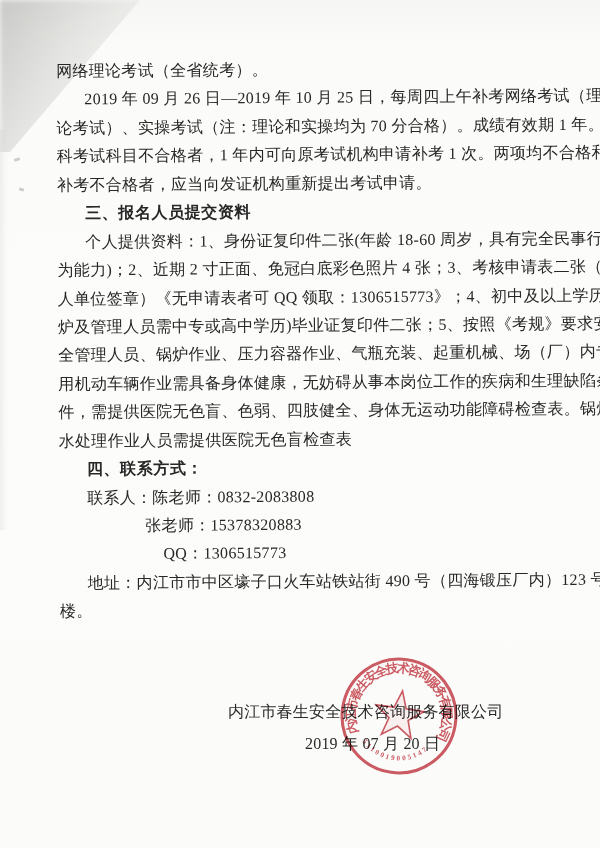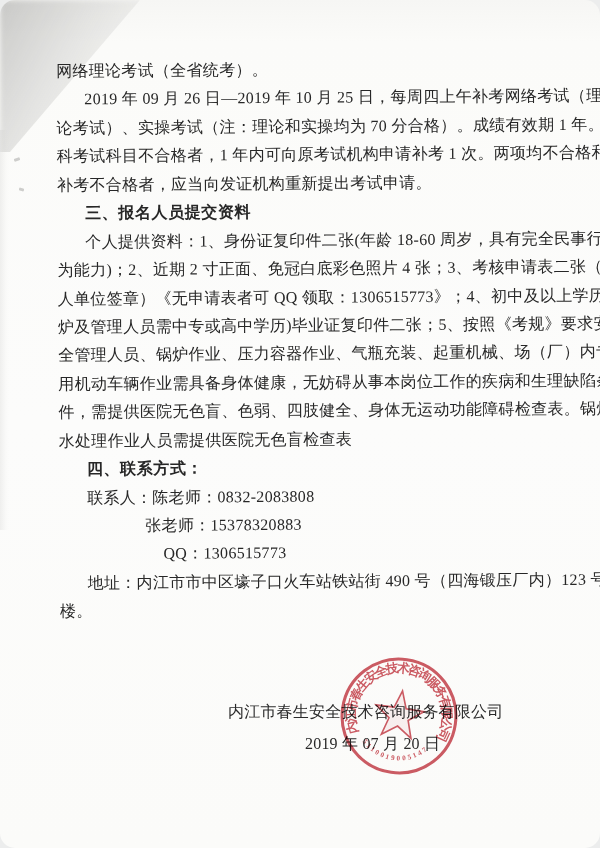--- a/index.html
+++ b/index.html
@@ -4,21 +4,20 @@
 <style>
   html,body{margin:0;padding:0;}
   body{
     width:600px;height:848px;
     background:#eceded;
     font-family:"Liberation Serif","DejaVu Serif",serif;
   }
   .page{
     position:relative;width:600px;height:848px;overflow:hidden;
     background:linear-gradient(180deg,#f6f6f4 0%,#fbfbf9 5%,#fcfcfb 50%,#fbfbf9 100%);
-    border-radius:15px;
   }
   
   .scan-shadow-topleft{
     position:absolute;left:0;top:0;width:170px;height:160px;z-index:1;
     clip-path:polygon(0 0,140px 0,10px 152px,0 152px);
     background:linear-gradient(118deg,rgba(145,145,143,.45) 0%,rgba(178,178,176,.32) 35%,rgba(212,212,210,.18) 65%,rgba(230,230,228,.08) 100%);
     filter:blur(2.5px);
   }
   .scan-strip-left{
     position:absolute;left:0;top:130px;width:9px;height:400px;z-index:1;

